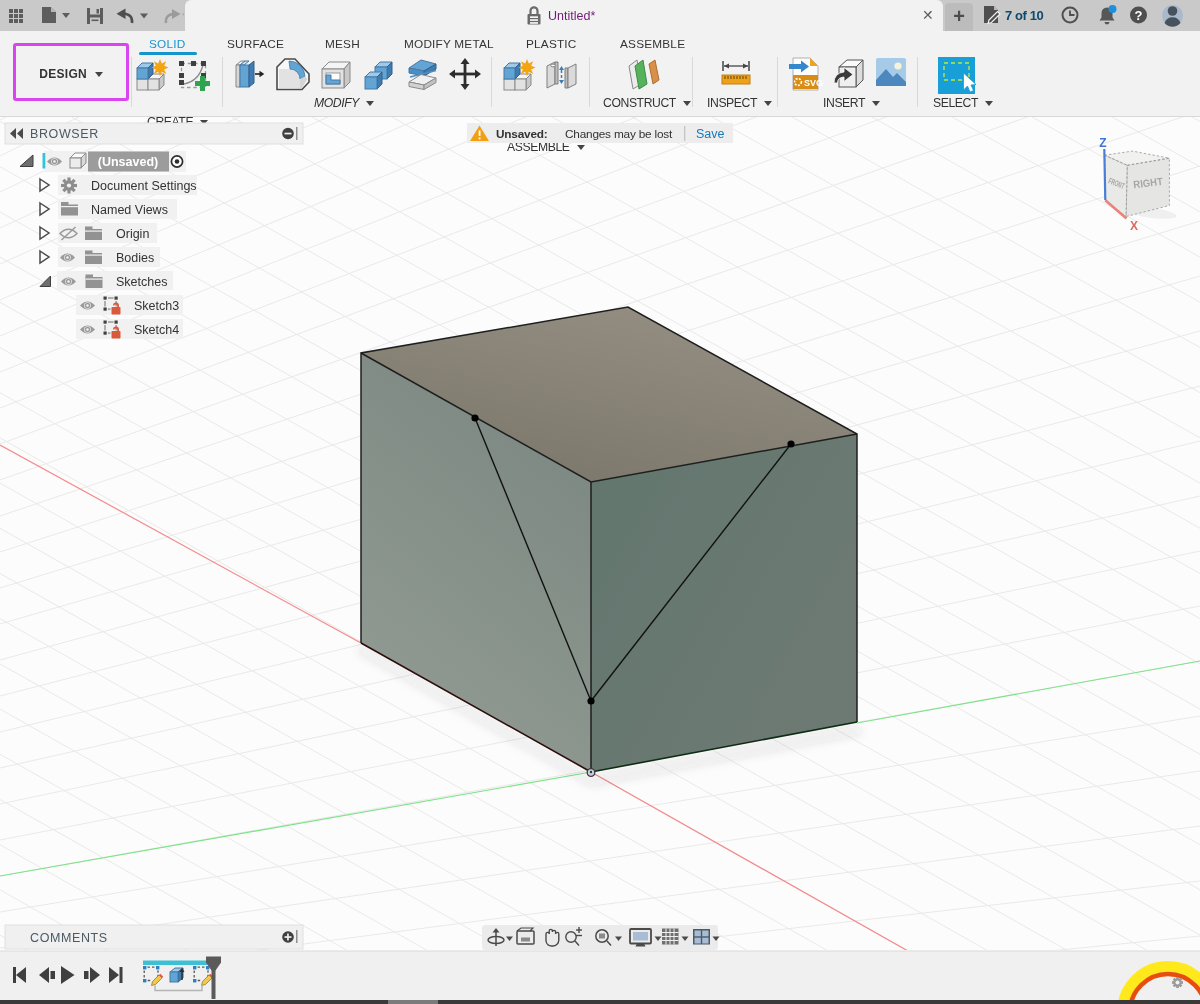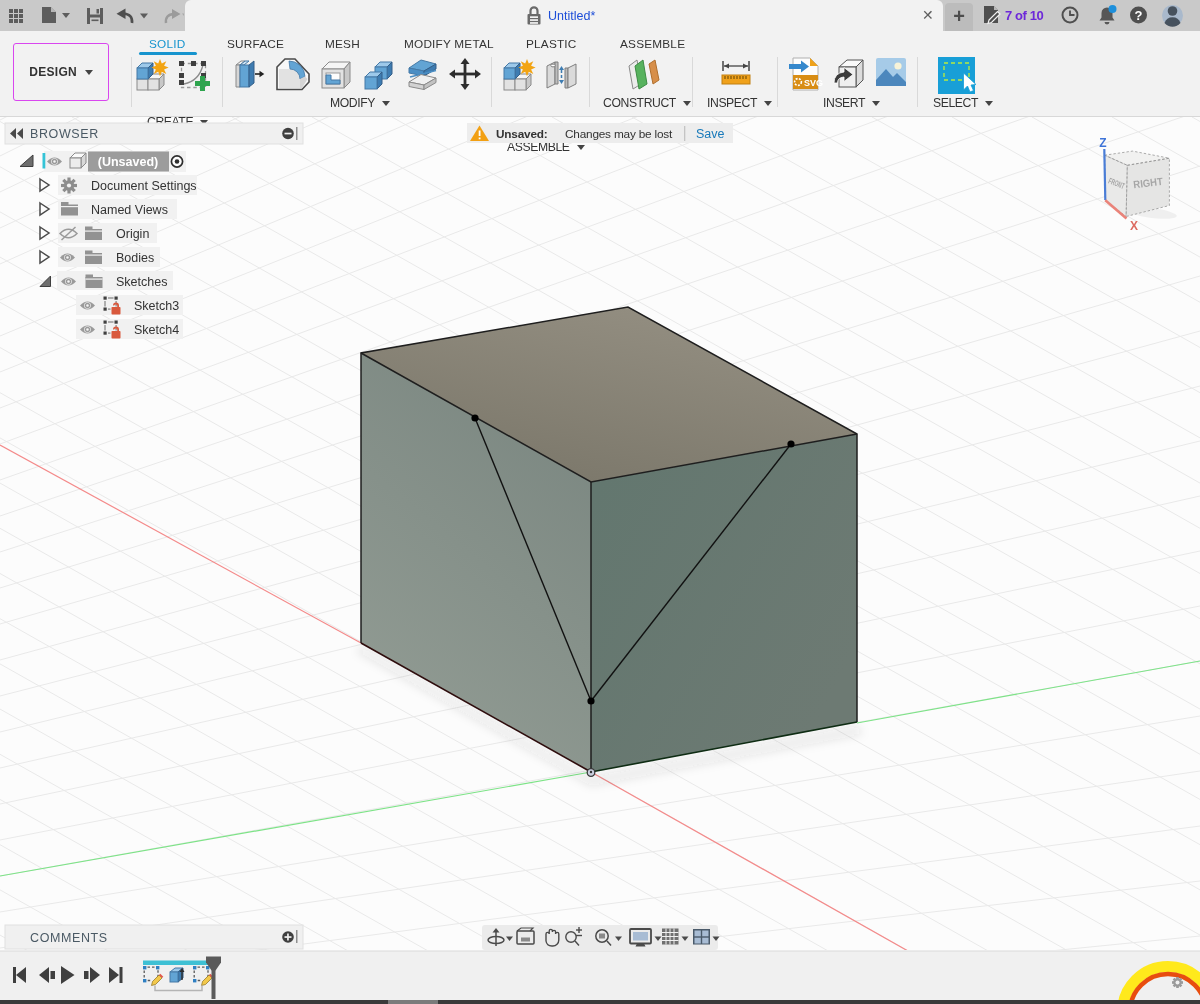--- a/index.html
+++ b/index.html
@@ -1,31 +1,31 @@
 <!DOCTYPE html>
 <html><head>
 <meta charset="utf-8">
 <style>
   * { margin:0; padding:0; box-sizing:border-box; }
   html,body { width:1200px; height:1004px; overflow:hidden; font-family:"Liberation Sans", sans-serif; }
   body { position:relative; background:#fcfcfc; }
   
   #titlebar { position:absolute; left:0; top:0; width:1200px; height:31px; background:#c9c9c9; }
   #doctab { position:absolute; left:185px; top:0; width:758px; height:31px; background:#f2f2f2; border-radius:6px 6px 0 0; }
-  #tabtitle { position:absolute; left:548px; top:9px; font-size:12.5px; color:#1d4ed8; }
+  #tabtitle { position:absolute; left:548px; top:9px; font-size:12.5px; color:#701a75; }
   #closex { position:absolute; left:922px; top:7px; font-size:14px; color:#5f5f5f; }
   #plusbtn { position:absolute; left:945px; top:3px; width:28px; height:28px; background:#bcbcbc; border-radius:4px 4px 0 0; color:#4d4d4d; font-size:20px; text-align:center; line-height:26px; font-weight:bold;}
   .tbicon { position:absolute; top:0; }
-  #countlbl { position:absolute; left:1005px; top:8px; font-size:13px; color:#6d28d9; font-weight:600; letter-spacing:-0.4px; }
+  #countlbl { position:absolute; left:1005px; top:8px; font-size:13px; color:#0c4a6e; font-weight:600; letter-spacing:-0.4px; }
   
   #toolbar { position:absolute; left:0; top:31px; width:1200px; height:86px; background:#f2f2f2; border-bottom:1px solid #d8d8d8; }
   .tabLbl { position:absolute; top:6px; font-size:11.8px; color:#333; letter-spacing:0.2px; }
   #solidLbl { color:#1694ce; }
   #solidUnder { position:absolute; left:139px; top:21px; width:58px; height:3px; background:#1694ce; border-radius:2px;}
-  #designBox { position:absolute; left:13px; top:12px; width:96px; height:58px; border:1px solid #d946ef; border-radius:3px;padding-left:44px; }
+  #designBox { position:absolute; left:13px; top:12px; width:116px; height:58px; border:3px solid #d946ef; border-radius:3px;padding-left:44px; }
   #designBox > span { position:absolute; left:0; right:0; top:21px; white-space:nowrap; text-align:center; font-size:12px; color:#333; font-weight:bold; letter-spacing:0.3px;}
   .grpLbl { position:absolute; top:65px; font-size:12.2px; color:#333; letter-spacing:-0.4px; }
   .vsep { position:absolute; top:26px; height:50px; width:1px; background:#d9d9d9; }
   .caret { display:inline-block; width:0; height:0; border-left:4px solid transparent; border-right:4px solid transparent; border-top:5px solid #444; vertical-align:middle; margin-left:4px;}
   
   #canvas { position:absolute; left:0; top:117px; width:1200px; height:833px; }
   #bottomstrip { position:absolute; left:0; top:1000px; width:1200px; height:4px; background:#3a3a3a; }
 </style>
 </head>
 <body>
@@ -236,21 +236,21 @@
   <div id="solidUnder"></div>
   <div class="tabLbl" style="left:227px;">SURFACE</div>
   <div class="tabLbl" style="left:325px;">MESH</div>
   <div class="tabLbl" style="left:404px;">MODIFY METAL</div>
   <div class="tabLbl" style="left:526px;">PLASTIC</div>
   <div class="tabLbl" style="left:620px;">ASSEMBLE</div>
   <div id="designBox">
       <span>DESIGN <span class="caret"></span></span>
     </div>
   <div class="grpLbl" style="left:147px;margin-top:19px;">CREATE <span class="caret"></span></div>
-  <div class="grpLbl" style="left:330px;">MODIFY <span class="caret"></span></div>
+  <div class="grpLbl" style="left:314px;font-style:italic;">MODIFY <span class="caret"></span></div>
   <div class="grpLbl" style="left:507px;margin-top:44px;">ASSEMBLE <span class="caret"></span></div>
   <div class="grpLbl" style="left:603px;">CONSTRUCT <span class="caret"></span></div>
   <div class="grpLbl" style="left:707px;">INSPECT <span class="caret"></span></div>
   <div class="grpLbl" style="left:823px;">INSERT <span class="caret"></span></div>
   <div class="grpLbl" style="left:933px;">SELECT <span class="caret"></span></div>
   <div class="vsep" style="left:131px;"></div>
   <div class="vsep" style="left:222px;"></div>
   <div class="vsep" style="left:491px;"></div>
   <div class="vsep" style="left:589px;"></div>
   <div class="vsep" style="left:692px;"></div>

